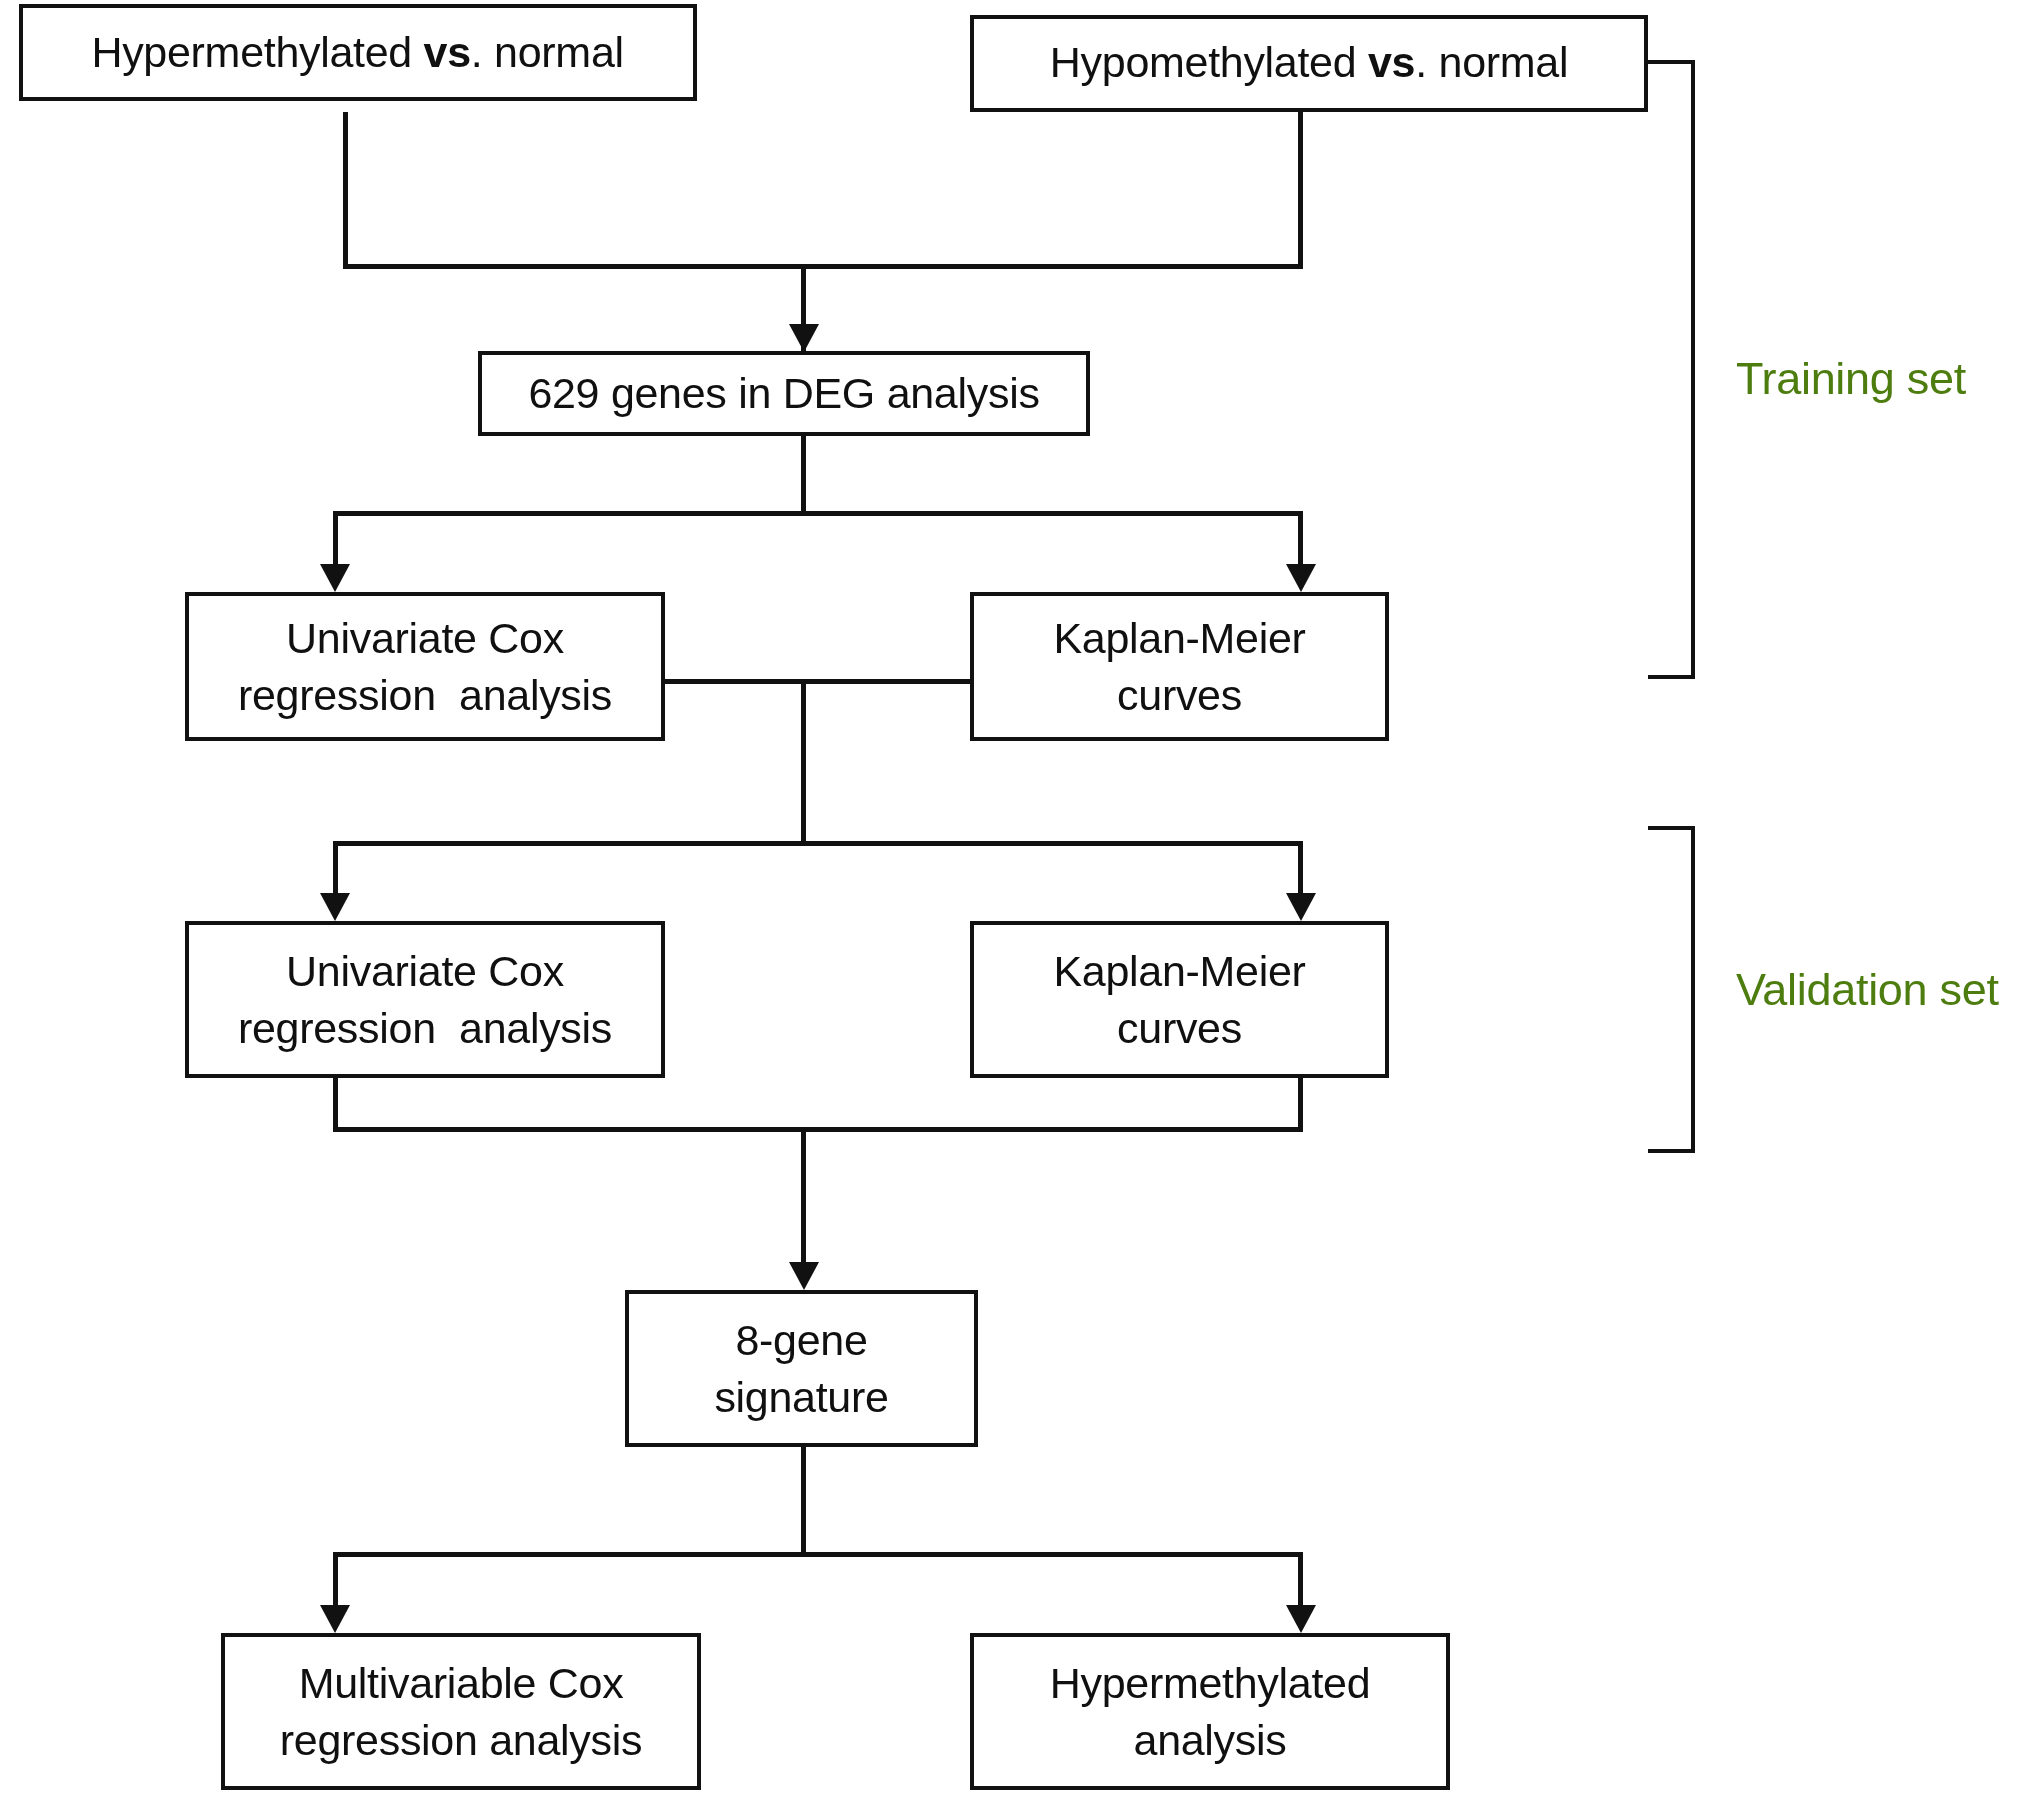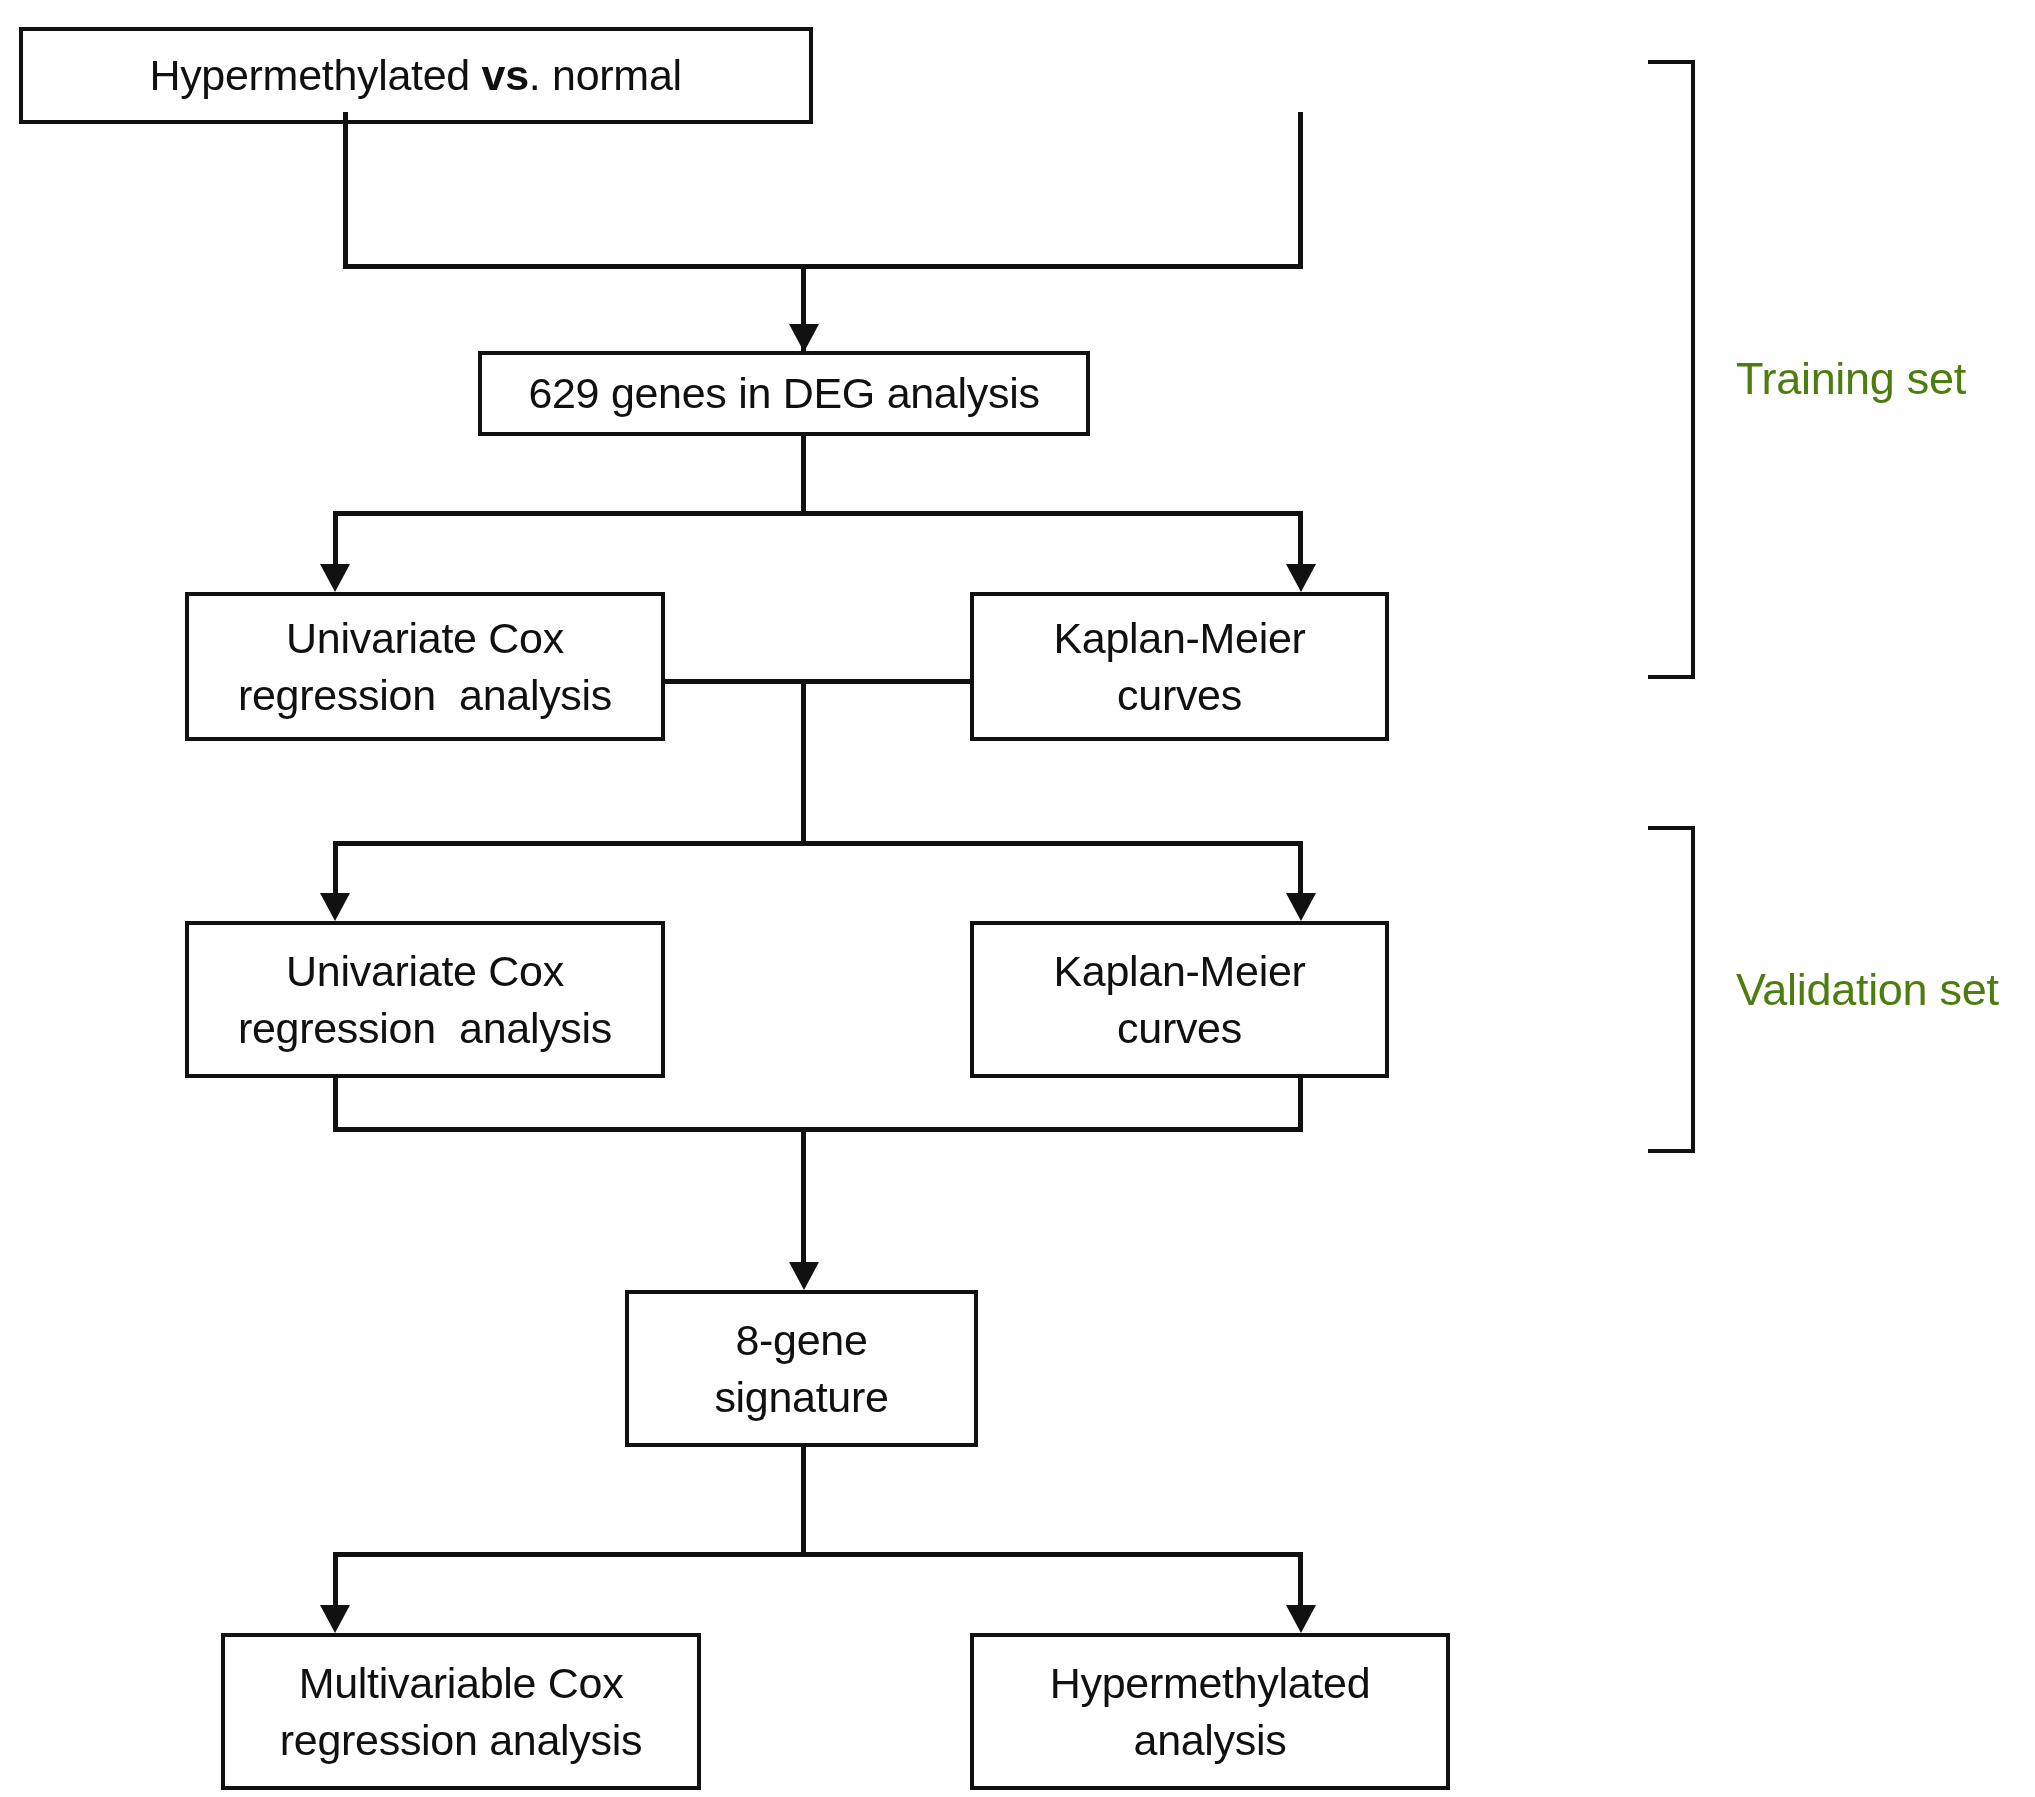--- a/index.html
+++ b/index.html
@@ -69,24 +69,27 @@
     font-size: 45px;
     white-space: nowrap;
     letter-spacing: -0.3px;
   }
 </style>
 </head>
 <body>
 
 <div id="canvas">
 
-  <div class="node one-line" style="left:18.6px; top:27px; width:794px; height:97px;text-align:right;">
+  <div class="node one-line" style="left:18.6px; top:4px; width:678px; height:97px;text-align:right;">
     <span class="line"><span>Hypermethylated </span><span class="bold">vs</span><span>. normal</span></span>
   </div>
 
+  <div class="node one-line" style="left:970px; top:14.6px; width:678px; height:97px;">
+    <span class="line"><span>Hypomethylated </span><span class="bold">vs</span><span>. normal</span></span>
+  </div>
 
   <div class="conn v" style="left:343px; top:112px; height:157px;"></div>
   <div class="conn v" style="left:1298px; top:112px; height:157px;"></div>
   <div class="conn h" style="left:343px; top:264px; width:960px;"></div>
   <div class="conn v" style="left:801px; top:264px; height:88px;"></div>
   <div class="arrowhead" style="left:789px; top:324px;"></div>
 
   <div class="node one-line" style="left:478px; top:351px; width:612px; height:85px;">
     <span class="line">629 genes in DEG analysis</span>
   </div>

